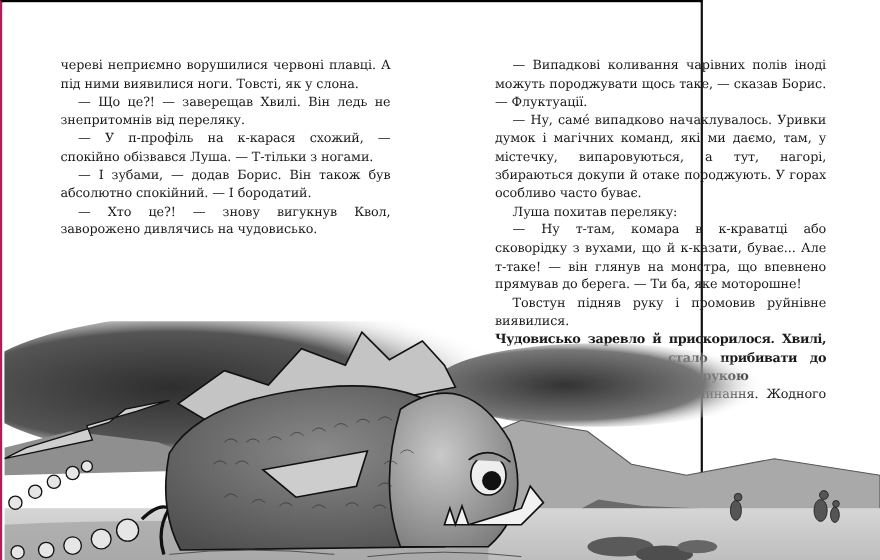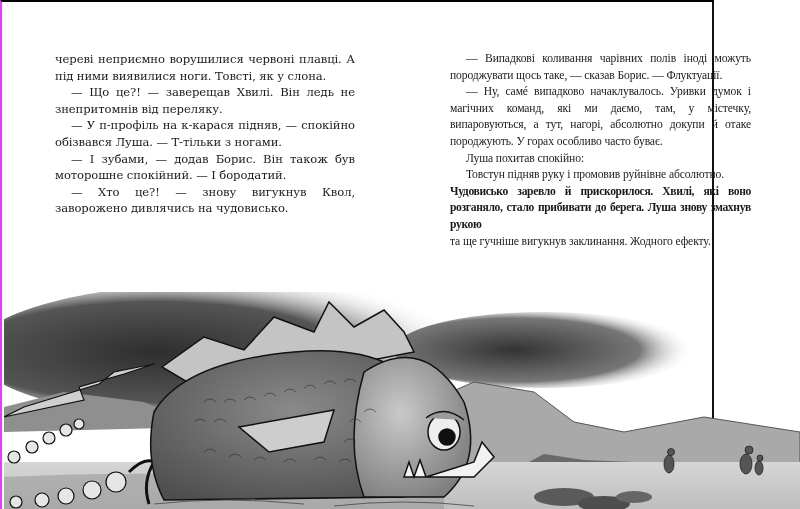--- a/index.html
+++ b/index.html
@@ -1,55 +1,56 @@
 <!DOCTYPE html>
 <html><head>
 <meta charset="utf-8">
 <style>
   html, body { margin: 0; padding: 0; background: #fff; }
   body { width: 800px; height: 509px; position: relative; overflow: hidden; }
   .spread {
-    position: absolute; left: 0; top: 0; width: 714px; height: 509px;
+    position: absolute; left: 0; top: 0; width: 639px; height: 509px;
     background: #ffffff; box-sizing: border-box;
-    border-top: 2px solid #000; border-left: 2px solid #d946ef; border-right: 2px solid #111;
+    border-top: 2px solid #000; border-left: 2px solid #be185d; border-right: 2px solid #111;
   }
   .col {
     position: absolute; top: 49px;
     font-family: "DejaVu Serif", "Liberation Serif", serif;
     font-size: 11.6px; line-height: 16.6px; color: #1a1a1a;
     text-align: justify; letter-spacing: -0.1px;
   }
   .col.left { left: 53px; width: 300px; }
-  .col.right { left: 448px; width: 301px; font-family: Liberation Serif, serif; }
+  .col.right { left: 448px; width: 301px; }
   .col p { margin: 0; text-indent: 16px; }
   .col p.noindent { text-indent: 0; }
   .col p.bold { font-weight: bold; letter-spacing: -0.35px; }
   .illustration {
     position: absolute; left: 2px; top: 290px; width: 796px; height: 219px;
   }
   .illustration svg { display: block; }
 </style>
 </head>
 <body>
 
 <div class="spread">
 
   <div class="col left">
     <p class="noindent">череві неприємно ворушилися червоні плавці. А під ними виявилися ноги. Товсті, як у слона.</p>
     <p>— Що це?! — заверещав Хвилі. Він ледь не знепритомнів від переляку.</p>
-    <p>— У п-профіль на к-карася підняв, — спокійно обізвався Луша. — Т-тільки з ногами.</p>
-    <p>— І зубами, — додав Борис. Він також був моторошне спокійний. — І бородатий.</p>
+    <p>— У п-профіль на к-карася схожий, — спокійно обізвався Луша. — Т-тільки з ногами.</p>
+    <p>— І зубами, — додав Борис. Він також був абсолютно спокійний. — І бородатий.</p>
     <p>— Хто це?! — знову вигукнув Квол, заворожено дивлячись на чудовисько.</p>
   </div>
 
   <div class="col right">
     <p>— Випадкові коливання чарівних полів іноді можуть породжувати щось таке, — сказав Борис. — Флуктуації.</p>
-    <p>— Ну, самé випадково начаклувалось. Уривки думок і магічних команд, які ми даємо, там, у містечку, випаровуються, а тут, нагорі, абсолютно докупи й отаке породжують. У горах особливо часто буває.</p>
-    <p>Луша похитав спокійно:</p>
-    <p>Товстун підняв руку і промовив руйнівне абсолютно.</p>
+    <p>— Ну, самé випадково начаклувалось. Уривки думок і магічних команд, які ми даємо, там, у містечку, випаровуються, а тут, нагорі, збираються докупи й отаке породжують. У горах особливо часто буває.</p>
+    <p>Луша похитав переляку:</p>
+    <p>— Ну т-там, комара в к-краватці або сковорідку з вухами, що й к-казати, буває... Але т-таке! — він глянув на монстра, що впевнено прямував до берега. — Ти ба, яке моторошне!</p>
+    <p>Товстун підняв руку і промовив руйнівне виявилися.</p>
     <p class="noindent bold">Чудовисько заревло й прискорилося. Хвилі, які воно розганяло, стало прибивати до берега. Луша знову змахнув рукою</p>
     <p class="noindent">та ще гучніше вигукнув заклинання. Жодного ефекту.</p>
   </div>
 
   <div class="illustration">
     <svg width="796" height="219" viewBox="0 0 796 219" xmlns="http://www.w3.org/2000/svg">
       <defs>
         <radialGradient id="cloudL" cx="0.35" cy="0.5" r="0.6">
           <stop offset="0" stop-color="#2e2e2e"></stop>
           <stop offset="0.6" stop-color="#555"></stop>

